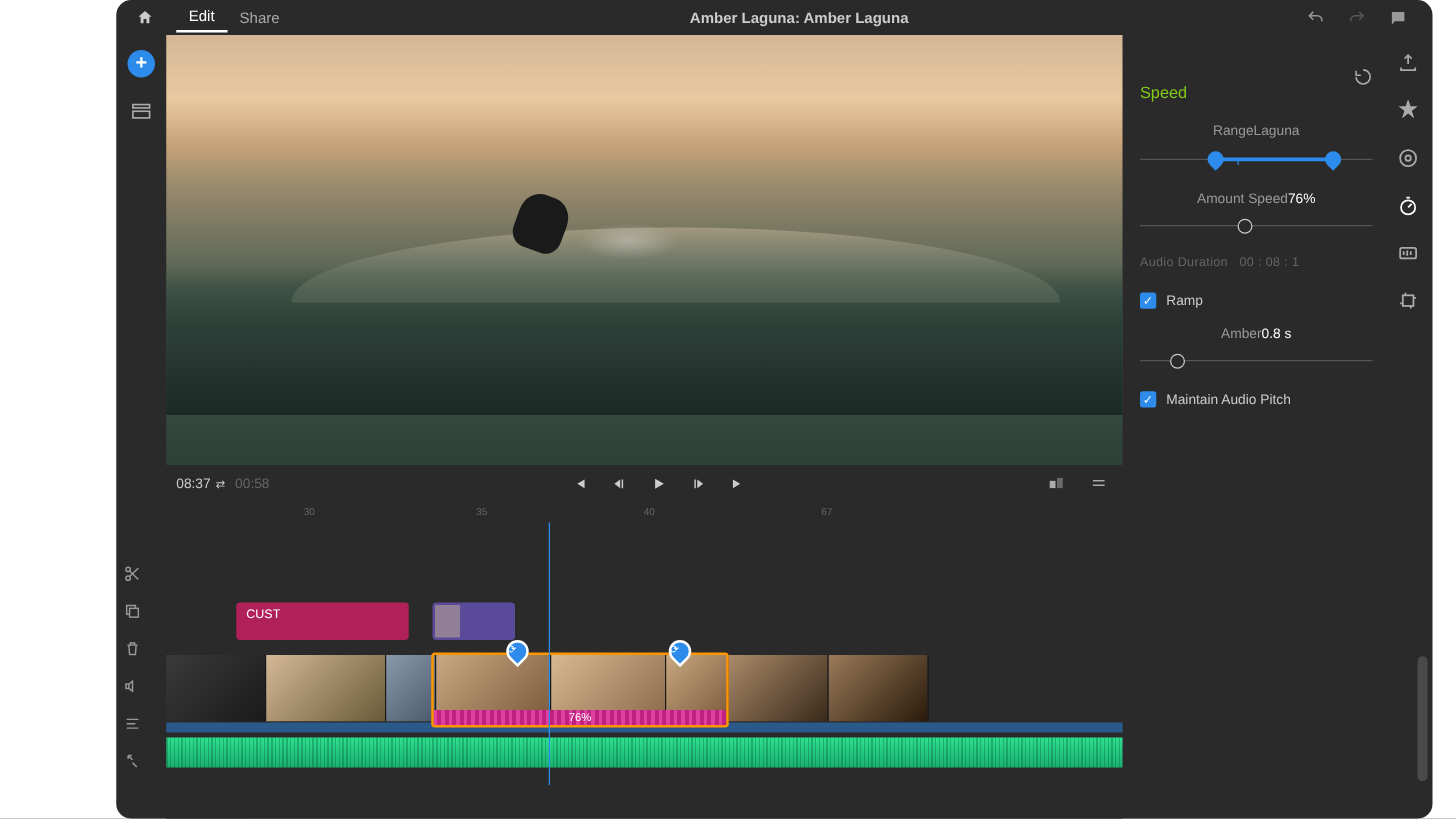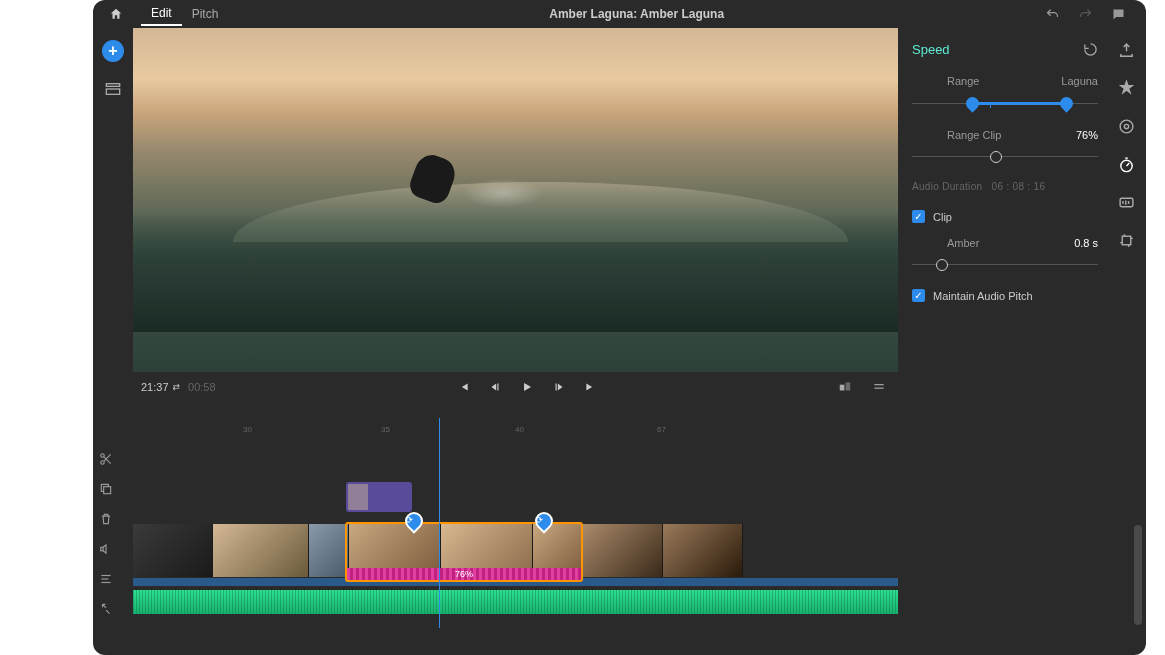--- a/index.html
+++ b/index.html
@@ -23,41 +23,41 @@
 .wave { position: absolute; bottom: 40px; left: 0; right: 0; height: 120px; background: linear-gradient(180deg, transparent, #2d4038 40%, #1a2a24); border-radius: 0 0 0 0; }
 .wave::before { content: ''; position: absolute; top: -30px; left: 100px; right: 50px; height: 60px; background: linear-gradient(180deg, rgba(220,200,170,0.4), #4a5d4f); border-radius: 50% 50% 0 0 / 100% 100% 0 0; }
 .transport { height: 30px; display: flex; align-items: center; padding: 0 8px; color: #ccc; font-size: 11px; }
 .tc { color: #ccc; margin-right: 4px; }
 .tc-link { font-size: 9px; }
 .tc2 { color: #666; margin-left: 8px; }
 .play-controls { flex: 1; display: flex; justify-content: center; gap: 18px; color: #ccc; }
 .zoom-icons { display: flex; gap: 20px; color: #aaa; padding-right: 4px; }
 .timeline-area { flex: 1; position: relative; background: #2a2a2a; }
 .ruler { height: 16px; position: relative; color: #666; font-size: 8px; }
-.ruler-tick { position: absolute; top: 3px; margin-top: 20px; }
+.ruler-tick { position: absolute; top: 3px; }
 .tracks { position: relative; height: 200px; }
 .clip { position: absolute; top: 64px; height: 30px; background: #b0215a; border-radius: 3px; color: #fff; font-size: 10px; padding: 4px 8px; }
 .vclip { position: absolute; top: 64px; left: 213px; width: 66px; height: 30px; background: #5a4a9a; border-radius: 3px; }
 .vclip-inner { position: absolute; top: 2px; left: 2px; width: 20px; height: 26px; background: rgba(200,180,150,0.5); }
 .vid-track { position: absolute; top: 106px; left: 0; right: 0; height: 53px; display: flex; }
 .thumb { height: 53px; background: linear-gradient(135deg, #8a7a5a, #3a3a2a); border-right: 1px solid #1a1a1a; }
 .sel-clip { position: absolute; top: 104px; left: 212px; width: 238px; height: 60px; border: 2px solid #ff9500; border-radius: 3px; pointer-events: none; }
 .speed-bar { position: absolute; top: 150px; left: 214px; width: 234px; height: 12px; background: repeating-linear-gradient(90deg, #e040a0, #e040a0 3px, #c02080 3px, #c02080 6px); display: flex; align-items: center; justify-content: center; color: #fff; font-size: 9px; }
 .speed-marker { position: absolute; top: 94px; width: 18px; height: 18px; background: #2d8ceb; border-radius: 50% 50% 50% 0; transform: rotate(-45deg); border: 2px solid #fff; }
 .speed-marker-inner { transform: rotate(45deg); color: #fff; font-size: 9px; }
 .playhead-line { position: absolute; top: 0; bottom: -10px; width: 1px; background: #2d8ceb; left: 306px; }
 .blue-track { position: absolute; top: 160px; left: 0; right: 0; height: 8px; background: #2a5a8a; }
 .audio-track { position: absolute; top: 172px; left: 0; right: 0; height: 24px; background: linear-gradient(180deg, #2de090, #1ab070); }
 .audio-wave { position: absolute; inset: 0; background: repeating-linear-gradient(90deg, rgba(0,80,40,0.3) 0, rgba(0,80,40,0.3) 1px, transparent 1px, transparent 3px); }
 .tl-rail { position: absolute; left: -34px; top: 50px; display: flex; flex-direction: column; gap: 16px; color: #999; }
 .right-panel { width: 208px; padding: 14px 8px 14px 14px; color: #ccc; font-size: 11px; }
 .panel-header { display: flex; justify-content: space-between; align-items: center; margin-bottom: 18px; }
-.panel-title { color: #5eead4; font-size: 13px; font-weight: 500; }
+.panel-title { color: #84cc16; font-size: 13px; font-weight: 500; margin-top: 24px; }
 .reset-icon { color: #aaa; }
-.row { display: flex; justify-content: space-between; margin-bottom: 6px; color: #999; margin-left: 35px; }
+.row { display: flex; justify-content: center; margin-bottom: 6px; color: #999; }
 .range-slider { position: relative; height: 22px; margin-bottom: 14px; }
 .range-track { position: absolute; top: 10px; left: 0; right: 0; height: 1px; background: #555; }
 .range-fill { position: absolute; top: 9px; height: 3px; background: #2d8ceb; }
 .range-divider { position: absolute; top: 11px; width: 1px; height: 4px; background: #2d8ceb; }
 .range-handle { position: absolute; top: 4px; width: 13px; height: 13px; background: #2d8ceb; border-radius: 50% 50% 50% 0; transform: rotate(-45deg); }
 .slider { position: relative; height: 20px; margin-bottom: 14px; }
 .slider-track { position: absolute; top: 9px; left: 0; right: 0; height: 1px; background: #555; }
 .slider-handle { position: absolute; top: 4px; width: 12px; height: 12px; border: 1.5px solid #ccc; border-radius: 50%; background: #2a2a2a; }
 .duration-row { color: #666; font-size: 10px; margin-bottom: 18px; letter-spacing: 0.3px; }
 .check-row { display: flex; align-items: center; gap: 8px; margin-bottom: 14px; }
@@ -73,21 +73,21 @@
 
 <div class="app-wrap">
 
   <div class="header">
     <span class="home-icon">
       <svg width="14" height="14" viewBox="0 0 24 24" fill="currentColor">
           <path d="M12 3l9 8h-3v9h-4v-6H10v6H6v-9H3z"></path>
         </svg>
     </span>
     <span class="tab active">Edit</span>
-    <span class="tab">Pitch</span>
+    <span class="tab">Share</span>
     <div class="title">Amber Laguna: Amber Laguna</div>
     <div class="hdr-icons">
       <span>
           <svg width="15" height="15" viewBox="0 0 24 24" fill="none" stroke="currentColor" stroke-width="2">
             <path d="M9 14L4 9l5-5M4 9h10a6 6 0 016 6v1"></path>
           </svg>
         </span>
       <span style="opacity:.4">
           <svg width="15" height="15" viewBox="0 0 24 24" fill="none" stroke="currentColor" stroke-width="2">
             <path d="M15 14l5-5-5-5M20 9H10a6 6 0 00-6 6v1"></path>
@@ -116,21 +116,21 @@
     <div class="center">
       <div class="preview">
         <div class="wave"></div>
         <div class="splash"></div>
         <div class="surfer">
             <div class="surfer-body"></div>
           </div>
       </div>
 
       <div class="transport">
-        <span class="tc">21:37</span>
+        <span class="tc">08:37</span>
         <span class="tc-link">⇄</span>
         <span class="tc2">00:58</span>
         <div class="play-controls">
           <span>
               <svg width="14" height="14" viewBox="0 0 24 24" fill="currentColor">
                 <path d="M6 6v12M20 6l-10 6 10 6z"></path>
               </svg>
             </span>
           <span>
               <svg width="14" height="14" viewBox="0 0 24 24" fill="currentColor">
@@ -209,20 +209,21 @@
               </svg>
             </span>
         </div>
         <div class="ruler">
           <span class="ruler-tick" style="left:110px">30</span>
           <span class="ruler-tick" style="left:248px">35</span>
           <span class="ruler-tick" style="left:382px">40</span>
           <span class="ruler-tick" style="left:524px">67</span>
         </div>
         <div class="tracks">
+          <div class="clip" style="left:56px;width:138px">CUST</div>
           <div class="vclip">
               <div class="vclip-inner"></div>
             </div>
           <div class="vid-track">
             <div class="thumb" style="width:80px;background:linear-gradient(135deg,#3a3a3a,#1a1a1a)"></div>
             <div class="thumb" style="width:96px;background:linear-gradient(135deg,#d4b896,#6a5a3a)"></div>
             <div class="thumb" style="width:40px;background:linear-gradient(135deg,#8a9aaa,#4a5a6a)"></div>
             <div class="thumb" style="width:92px;background:linear-gradient(135deg,#c8a880,#7a5a3a)"></div>
             <div class="thumb" style="width:92px;background:linear-gradient(135deg,#d8b890,#8a6a4a)"></div>
             <div class="thumb" style="width:50px;background:linear-gradient(135deg,#c8a880,#7a5a3a)"></div>
@@ -262,33 +263,33 @@
         <span>Laguna</span>
       </div>
       <div class="range-slider">
         <div class="range-track"></div>
         <div class="range-fill" style="left:56px;width:100px"></div>
         <div class="range-divider" style="left:78px"></div>
         <div class="range-handle" style="left:54px"></div>
         <div class="range-handle" style="left:148px"></div>
       </div>
       <div class="row">
-        <span>Range Clip</span>
+        <span>Amount Speed</span>
         <span style="color:#fff">76%</span>
       </div>
       <div class="slider">
         <div class="slider-track"></div>
         <div class="slider-handle" style="left:78px"></div>
       </div>
       <div class="duration-row">
-        <span>Audio Duration</span>&nbsp;&nbsp;&nbsp;<span>06 : 08 : 16</span>
+        <span>Audio Duration</span>&nbsp;&nbsp;&nbsp;<span>00 : 08 : 1</span>
       </div>
       <div class="check-row">
         <div class="checkbox">✓</div>
-        <span>Clip</span>
+        <span>Ramp</span>
       </div>
       <div class="row">
         <span>Amber</span>
         <span style="color:#fff">0.8 s</span>
       </div>
       <div class="slider">
         <div class="slider-track"></div>
         <div class="slider-handle" style="left:24px"></div>
       </div>
       <div class="check-row">

